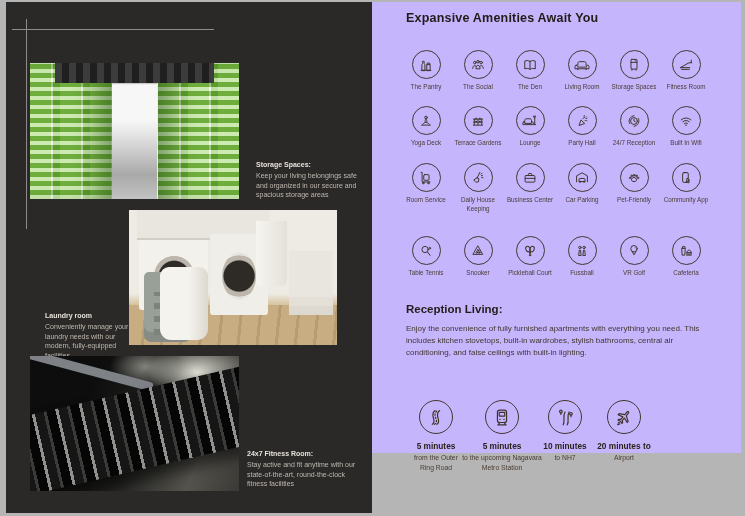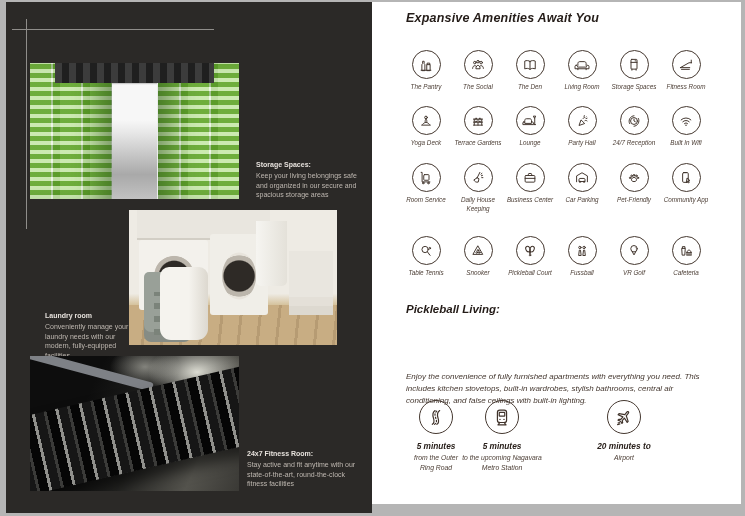--- a/index.html
+++ b/index.html
@@ -58,36 +58,36 @@
   .gy-rail { left:-6%; top:7%; width:66%; height:7%; transform:rotate(15deg); background:#7e8186; border-radius:3px; }
 
   .caption { position:absolute; font-size:7px; line-height:1.4; }
   .cap-title { font-weight:bold; color:#e6e1dc; margin-bottom:1px; }
   .cap-body { color:#beb7b0; }
   .caption-1 { left:250px; top:158px; width:114px; }
   .caption-2 { left:39px; top:309px; width:94px; }
   .caption-3 { left:241px; top:447px; width:120px; }
 
   
-  .right-panel { position:relative; width:369px; height:502px; background:#ffffff; flex:none;font-style:italic; }
+  .right-panel { position:relative; width:369px; height:451px; background:#c4b5fd; flex:none; }
   .amenities-title { position:absolute; left:34px; top:9px; font-size:12.5px; font-weight:bold; color:#241c18; letter-spacing:.2px; }
 
   .amenity-grid { position:absolute; left:28px; top:48px; width:314px; }
   .amenity-row { position:absolute; left:0; display:flex; }
   .row-1 { top:0; } .row-2 { top:56px; } .row-3 { top:113px; } .row-4 { top:186px; }
   .amenity { width:52px; display:flex; flex-direction:column; align-items:center; }
   .icon-circle { width:29px; height:29px; border:1.2px solid #453830; border-radius:50%;
     display:flex; align-items:center; justify-content:center; flex:none; }
   .icon-circle svg { width:18px; height:18px; }
   svg { stroke:#40332b; fill:none; stroke-width:1.3; stroke-linecap:round; stroke-linejoin:round; }
   svg .f { fill:#40332b; stroke:none; }
   .amenity-label { margin-top:4px; font-size:6.3px; color:#4a3c33; text-align:center; line-height:1.35; }
 
   .living-title { position:absolute; left:34px; top:301px; font-size:11.5px; font-weight:bold; color:#241c18; }
-  .living-body { position:absolute; left:34px; top:321px; width:302px; font-size:8px; line-height:1.5; color:#43362e;margin-top:48px; }
+  .living-body { position:absolute; left:34px; top:321px; width:302px; font-size:8px; line-height:1.5; color:#43362e; }
   .transport-title { position:absolute; left:34px; top:371px; font-size:11.5px; font-weight:bold; color:#241c18; }
 
   .transport { position:absolute; left:0; top:398px; width:100%; height:95px; }
   .t-cell { position:absolute; transform:translateX(-50%); display:flex; flex-direction:column; align-items:center; width:96px; }
   .t-1 { left:64px; } .t-2 { left:130px; } .t-3 { left:193px; } .t-4 { left:252px; }
   .t-circle { width:34px; height:34px; border:1.3px solid #453830; border-radius:50%;
     display:flex; align-items:center; justify-content:center; flex:none; }
   .t-circle svg { width:22px; height:22px; }
   .t-main { margin-top:7px; font-size:8.3px; font-weight:bold; color:#2a211c; }
   .t-sub { margin-top:2px; font-size:6.8px; color:#4a3c33; text-align:center; line-height:1.45; width:88px; }
@@ -384,21 +384,21 @@
               <svg viewBox="0 0 24 24">
                 <path d="M6.8 8.5h4.2l-.6 9H7.4zM7.2 8.5V6.2h3.4v2.3"></path>
                 <path d="M12.8 14.2h6.4M12.6 16h6.8M12.9 17.5h6.2M13.2 14.2c0-2.2 1.5-3.4 2.8-3.4s2.8 1.2 2.8 3.4"></path>
               </svg>
             </span>
           <span class="amenity-label">Cafeteria</span>
         </div>
       </div>
     </div>
 
-    <h2 class="living-title">Pickleball Living:</h2>
+    <h2 class="living-title">Reception Living:</h2>
     <p class="living-body">Enjoy the convenience of fully furnished apartments with everything you need. This includes kitchen stovetops, built-in wardrobes, stylish bathrooms, central air conditioning, and false ceilings with built-in lighting.</p>
 
 
     <div class="transport">
       <div class="t-cell t-1">
         <span class="t-circle">
             <svg viewBox="0 0 24 24">
               <path d="M8 20c6-4-4-10 3-15M13 20c6-4-4-10 3-15"></path>
               <path stroke-dasharray="1.4 2.2" d="M10.5 20C16.5 16 6.5 10 13.5 5"></path>
             </svg>
@@ -412,20 +412,33 @@
               <rect x="7" y="4.5" width="10" height="13.5" rx="2.5"></rect>
               <rect x="9" y="7" width="6" height="4" rx=".5"></rect>
               <circle class="f" cx="9.8" cy="14.6" r=".8"></circle>
               <circle class="f" cx="14.2" cy="14.6" r=".8"></circle>
               <path d="M9.5 18l-1.3 2M14.5 18l1.3 2M7.5 20.5h9"></path>
             </svg>
           </span>
         <span class="t-main">5 minutes</span>
         <span class="t-sub">to the upcoming Nagavara Metro Station</span>
       </div>
+      <div class="t-cell t-3">
+        <span class="t-circle">
+            <svg viewBox="0 0 24 24">
+              <path d="M10 20.5c2.5-4-1-9 2-14M14.5 20.5c2.5-4-1-9 2-14"></path>
+              <circle cx="7.5" cy="6" r="1.4"></circle>
+              <path d="M7.5 7.4v1.8"></path>
+              <circle cx="18.5" cy="8.5" r="1.4"></circle>
+              <path d="M18.5 9.9v1.8"></path>
+            </svg>
+          </span>
+        <span class="t-main">10 minutes</span>
+        <span class="t-sub">to NH7</span>
+      </div>
       <div class="t-cell t-4">
         <span class="t-circle">
             <svg viewBox="0 0 24 24">
               <g transform="rotate(40 12 12)">
                 <path d="M12 4.5c.6 0 1 .7 1 1.5v3.4l5.5 3.3v1.6L13 12.6v3.6l1.8 1.4v1.2L12 18l-2.8.8v-1.2L11 16.2v-3.6l-5.5 1.7v-1.6L11 9.4V6c0-.8.4-1.5 1-1.5z"></path>
               </g>
               <path d="M5.5 18.5l1.5-.4M5 20.3l2.5-.7"></path>
             </svg>
           </span>
         <span class="t-main">20 minutes to</span>

